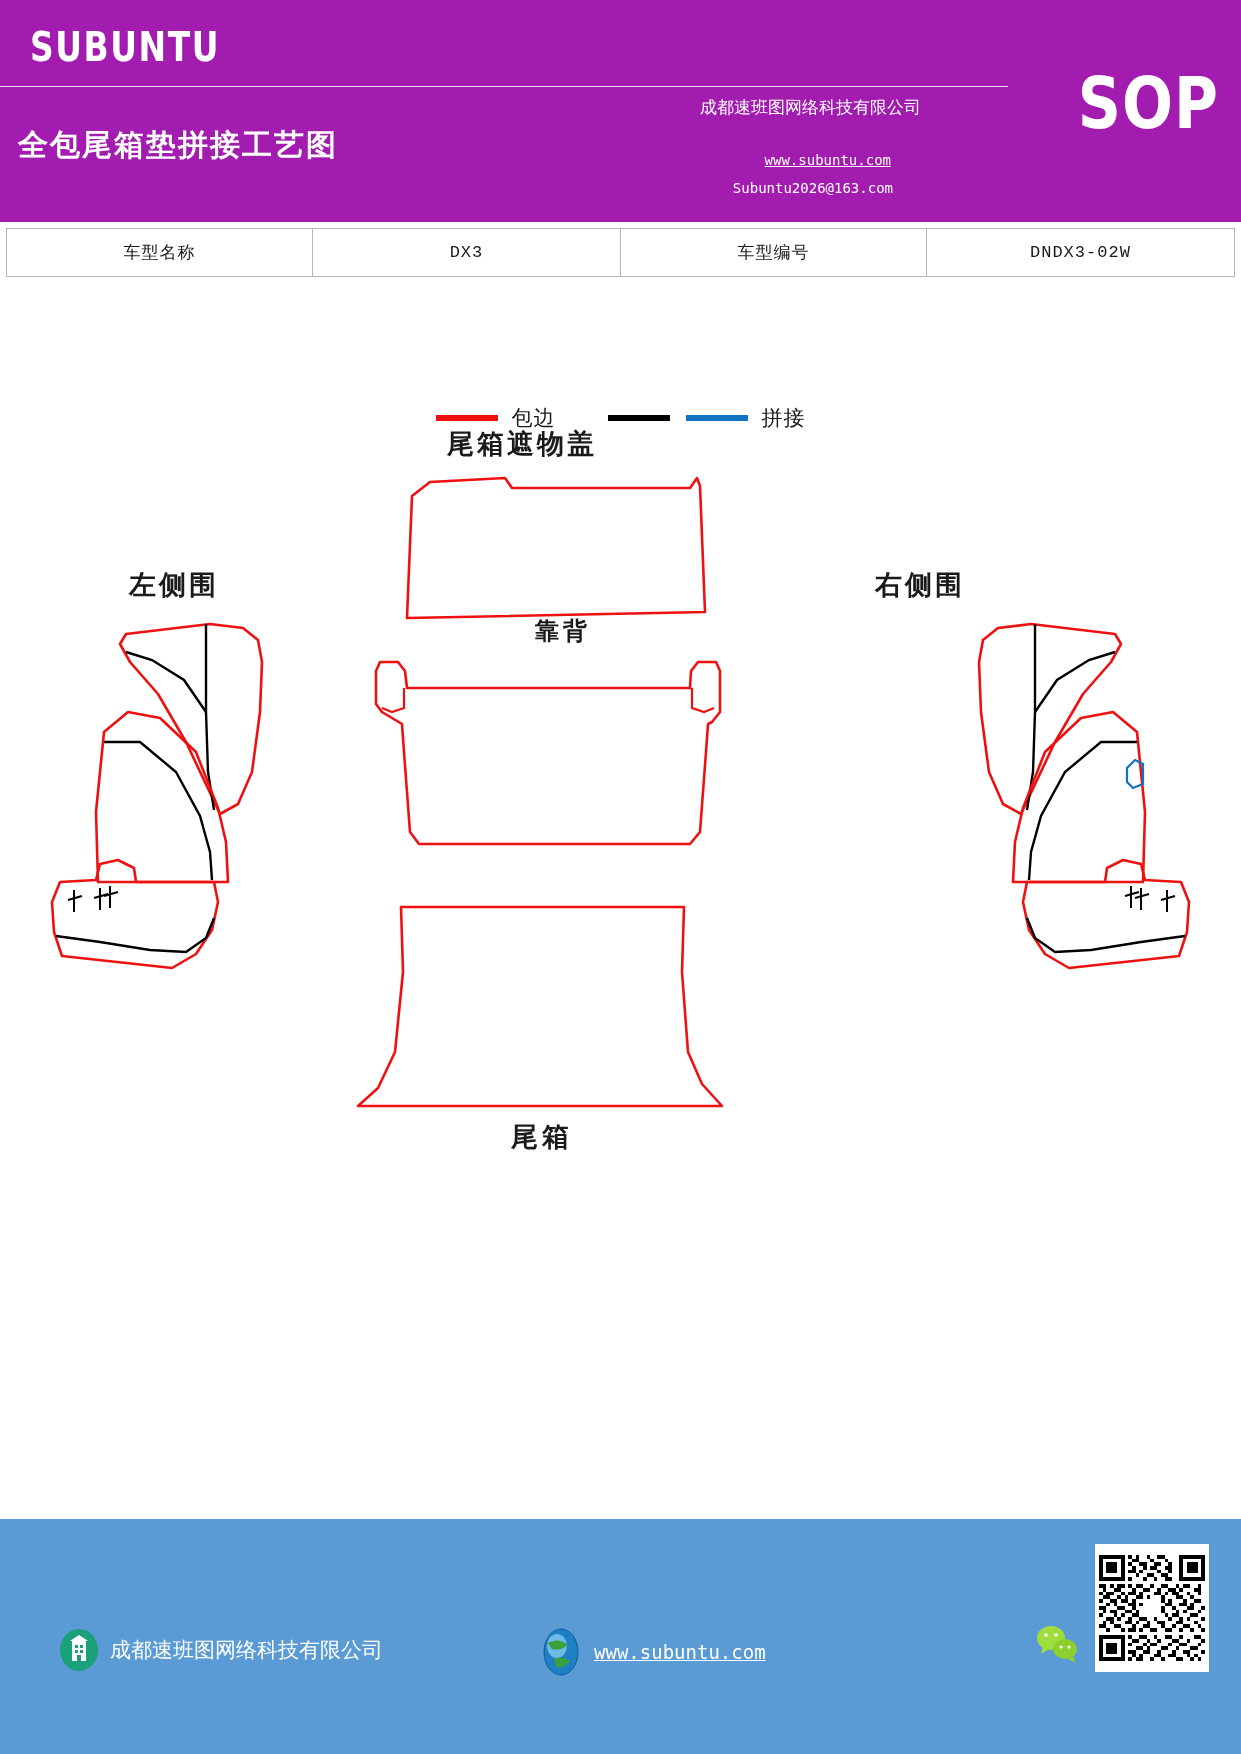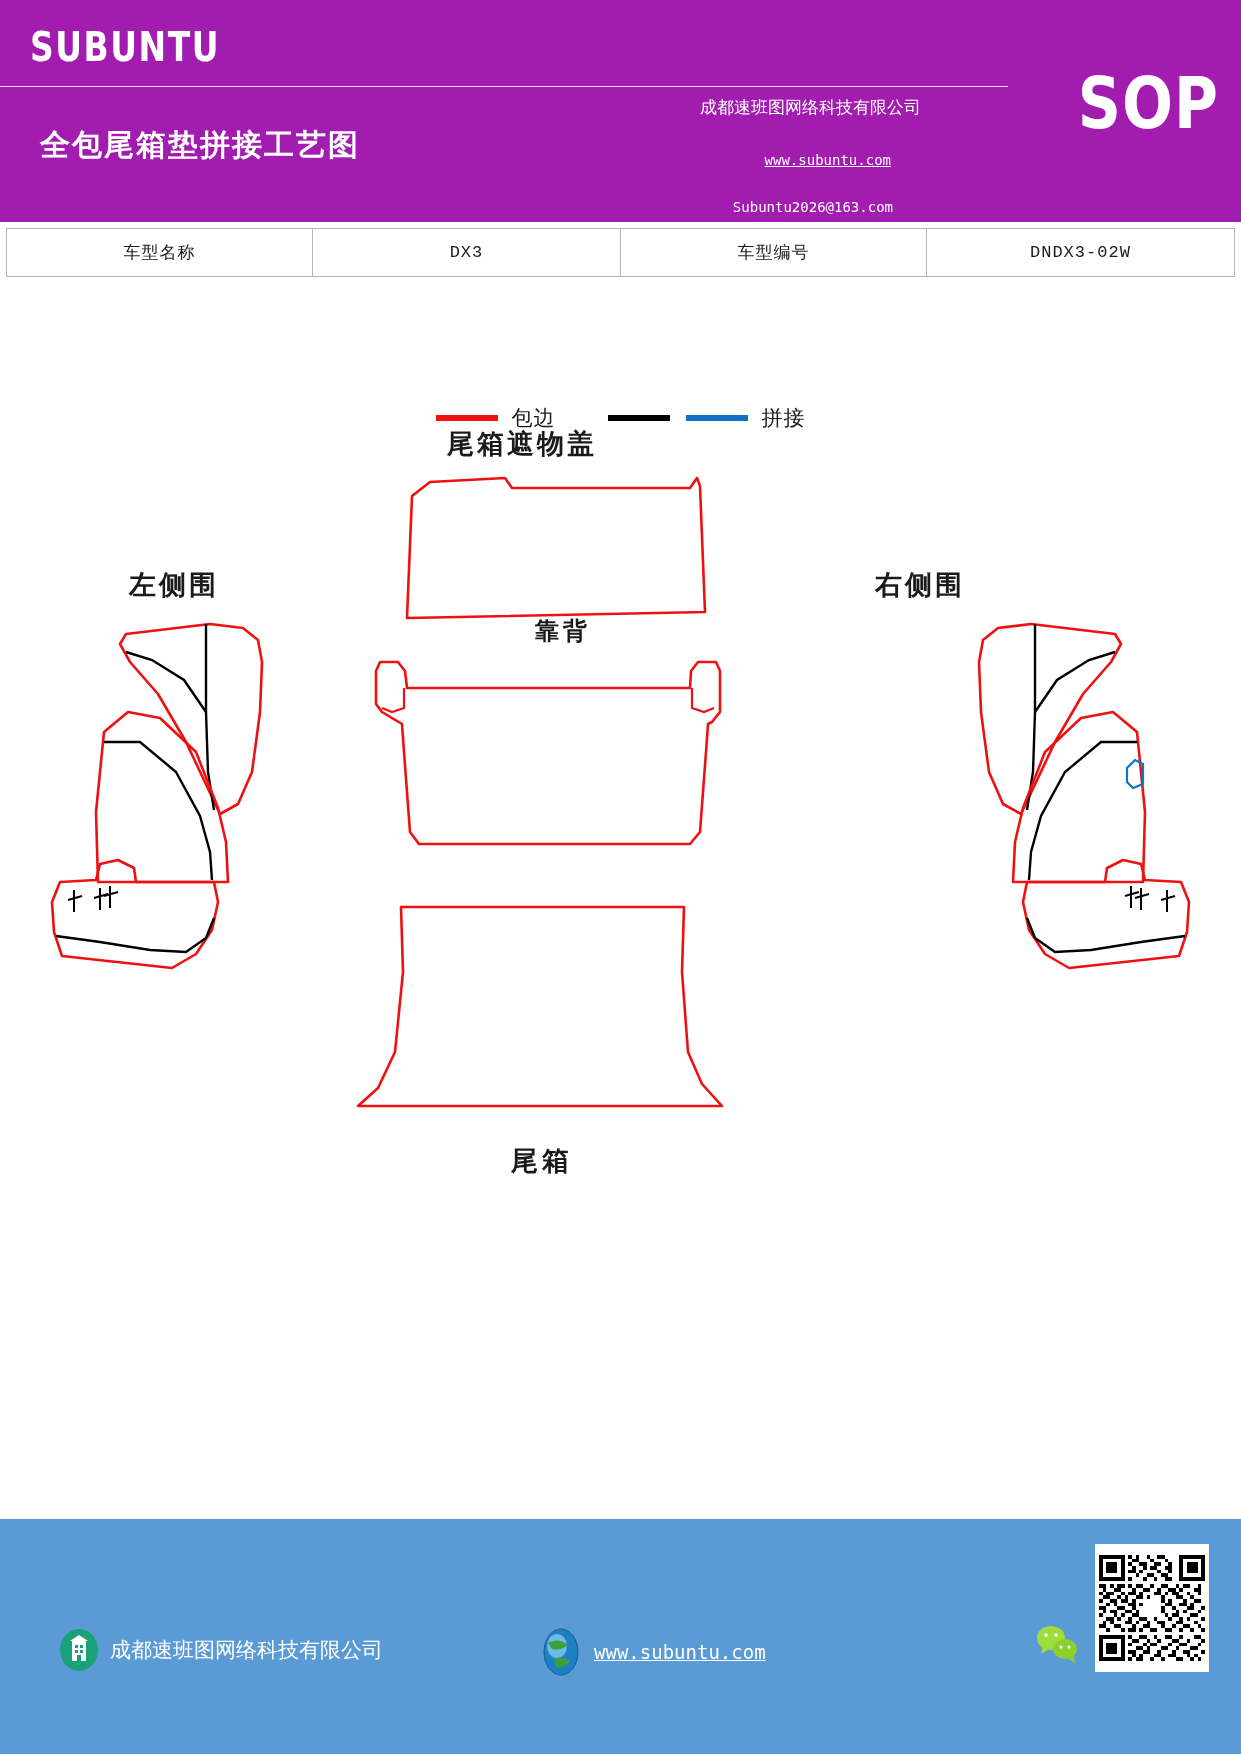--- a/index.html
+++ b/index.html
@@ -39,21 +39,21 @@
   .header-rule {
     position: absolute;
     left: 0; top: 86px;
     width: 1008px;
     height: 1px;
     background: #ffffff;
     opacity: .85;
   }
   .doc-title {
     position: absolute;
-    left: 40px; top: 130px;
+    left: 18px; top: 130px;
     font-size: 30px;
     font-weight: bold;
     color: #ffffff;
     letter-spacing: 2px;
     line-height: 1;
   }
   .sop-badge {
     position: absolute;
     right: 22px; top: 62px;
     font-family: "DejaVu Sans", sans-serif;
@@ -80,21 +80,20 @@
     text-decoration: underline;
     white-space: nowrap;
   }
   .header-mail {
     position: absolute;
     right: 348px; top: 180px;
     font-family: "DejaVu Sans Mono", monospace;
     font-size: 14px;
     color: #ffffff;
     white-space: nowrap;
-    margin-top: 19px;
   }
 
   
   .info-table {
     position: absolute;
     left: 6px; top: 228px;
     width: 1229px;
     border-collapse: collapse;
     table-layout: fixed;
   }
@@ -147,21 +146,21 @@
     font-size: 27px;
     font-weight: bold;
     color: #1a1a1a;
     letter-spacing: 3px;
     white-space: nowrap;
   }
   .lbl-cover  { left: 447px; top: 14px; }
   .lbl-left   { left: 129px; top: 155px; }
   .lbl-right  { left: 875px; top: 155px; }
   .lbl-back   { left: 511px; top: 203px; font-size: 24px; letter-spacing: 4px; margin-left: 24px;}
-  .lbl-trunk  { left: 511px; top: 707px; font-size: 27px; letter-spacing: 4px; margin-top: 24px;}
+  .lbl-trunk  { left: 511px; top: 707px; font-size: 27px; letter-spacing: 4px;}
 
   
   .footer {
     position: absolute;
     left: 0; bottom: 0;
     width: 1241px;
     height: 235px;
     background: #5b9bd5;
   }
   .footer-company {

